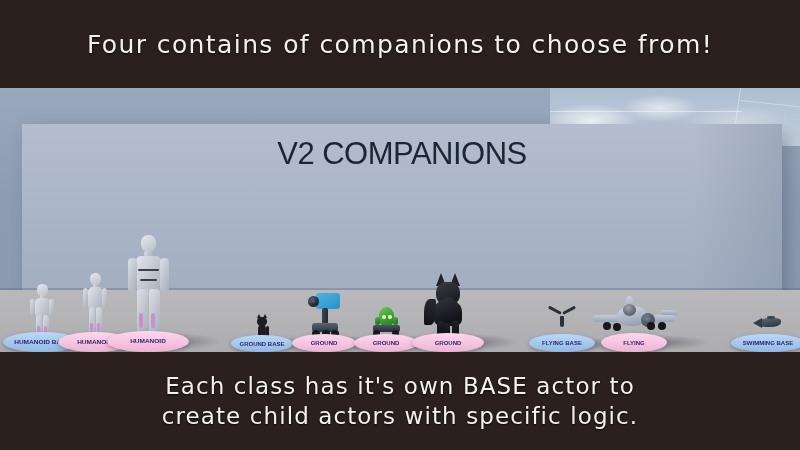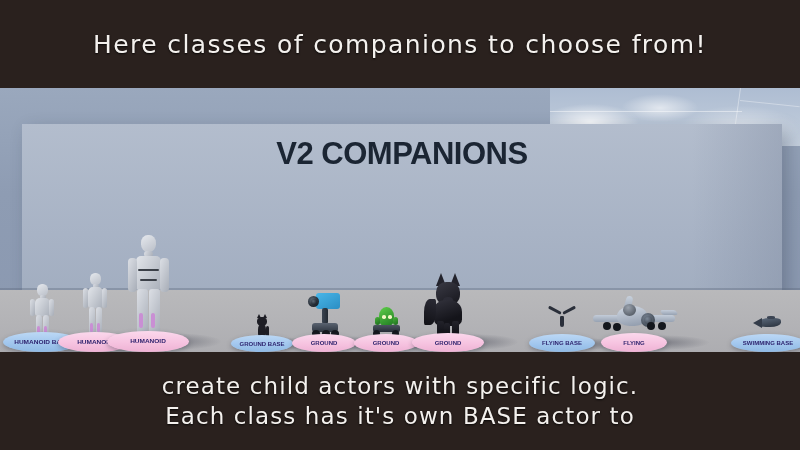--- a/index.html
+++ b/index.html
@@ -55,21 +55,21 @@
   }
   .wall-right-shade {
     position:absolute; right:0; top:0; width:90px; height:100%;
     background:linear-gradient(90deg,rgba(130,140,160,0) 0%,rgba(120,132,155,.35) 100%);
   }
 
   .board-title {
     position:absolute; left:0; right:0; top:12px;
     text-align:center; color:#1b2533;
     font-family:"Liberation Sans", sans-serif;
-    font-weight:bold; font-size:31px; letter-spacing:-0.5px;
+    font-weight:normal; font-size:31px; letter-spacing:-0.5px;
   }
   .board-body {
     position:absolute; left:185px; top:58px; width:500px;
     color:#1d2633; font-family:"Liberation Sans", sans-serif;
     font-weight:bold; font-size:11.2px; line-height:1.62; letter-spacing:-0.1px;
   }
 
   
   .floor {
     position:absolute; left:0; bottom:0; width:800px; height:62px;
@@ -173,21 +173,21 @@
   .fs-tail { width:0; height:0; background:transparent !important;
              border-top:5px solid transparent; border-bottom:5px solid transparent;
              border-right:9px solid #333c49; }
   .fs-fin  { background:#3b4453; border-radius:40%; }
 </style>
 </head>
 <body>
 
 <div class="frame">
 
-  <div class="caption-top">Here classes of companions to choose from!</div>
+  <div class="caption-top">Four contains of companions to choose from!</div>
 
   <div class="scene">
 
     <div class="sky"></div>
     <div class="sky-edge">
       <span class="l1"></span>
         <span class="l2"></span>
         <span class="l3"></span>
     </div>
 
@@ -381,17 +381,17 @@
         </div>
       </div>
       <div class="pad base" style="width:74px;height:18px;">
         <span class="pad-label" style="font-size:6px;">SWIMMING BASE</span>
       </div>
     </div>
 
   </div>
 
   <div class="caption-bottom">
+    <span>Each class has it's own BASE actor to</span>
     <span>create child actors with specific logic.</span>
-    <span>Each class has it's own BASE actor to</span>
   </div>
 
 </div>
 
 </body></html>

